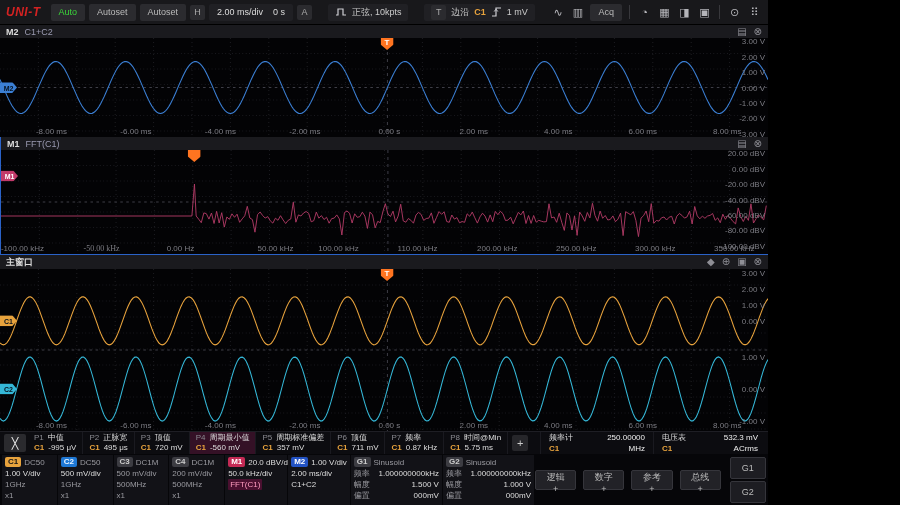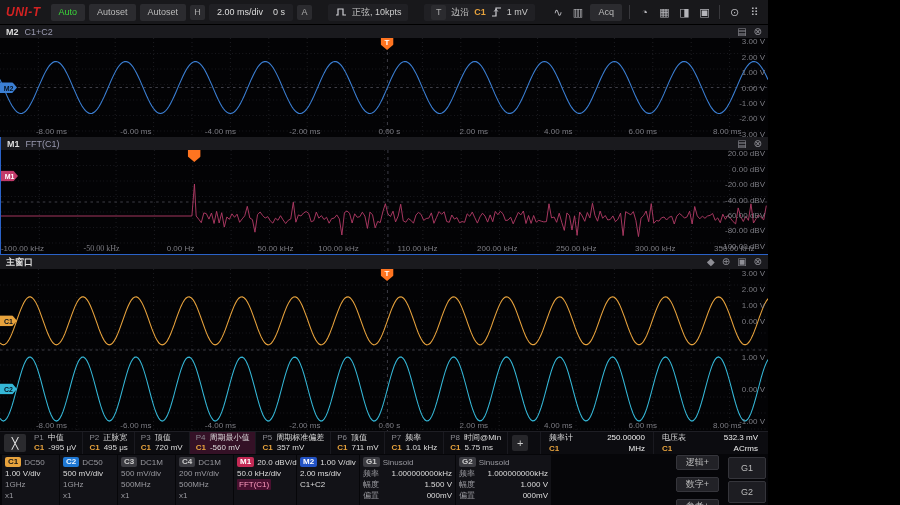--- a/index.html
+++ b/index.html
@@ -84,21 +84,21 @@
   .b-m1{background:#c42a55;color:#fff;}
   .b-m2{background:#2353c4;color:#fff;}
   .cb-coup{color:#9a9aa0;white-space:nowrap;}
   .cb-coup.light{color:#ddd;}
   .cb-row{color:#ddd;white-space:nowrap;}
   .cb-row.dim{color:#9a9aa0;}
   .cb-row.kv{display:flex;justify-content:space-between;}
   .cb-row.kv .k{color:#9a9aa0;}
   .cb-row.kv .v{color:#ddd;}
   .func-m1{background:#4a1030;color:#ff9cc0;padding:0 2px;border-radius:1px;align-self:flex-start;}
-  .extra{margin-left:auto;display:flex;align-items:center;gap:7px;padding-right:8px;flex-direction:column;}
+  .extra{margin-left:auto;display:flex;align-items:center;gap:7px;padding-right:8px;}
   .xb{background:#222227;border:1px solid #35353b;color:#bbb;font-size:9px;height:20px;padding:0 9px;
     border-radius:2px;font-family:inherit;cursor:pointer;}
   .sideb{display:flex;flex-direction:column;gap:2px;width:38px;padding:2px 0;}
   .sb{flex:1;background:#1d1d22;border:1px solid #35353b;color:#bbb;font-size:9px;border-radius:2px;
     font-family:inherit;cursor:pointer;}
   .eicon{display:inline-block;}
 </style>
 </head>
 <body>
 
@@ -388,21 +388,21 @@
     <div class="mi">
       <div><span class="mi-id">P5</span><span class="mi-name">周期标准偏差</span></div>
       <div><span class="mi-ch">C1</span><span class="mi-val">357 mV</span></div>
     </div>
     <div class="mi">
       <div><span class="mi-id">P6</span><span class="mi-name">顶值</span></div>
       <div><span class="mi-ch">C1</span><span class="mi-val">711 mV</span></div>
     </div>
     <div class="mi">
       <div><span class="mi-id">P7</span><span class="mi-name">频率</span></div>
-      <div><span class="mi-ch">C1</span><span class="mi-val">1.01 kHz</span></div>
+      <div><span class="mi-ch">C1</span><span class="mi-val">0.87 kHz</span></div>
     </div>
     <div class="mi">
       <div><span class="mi-id">P8</span><span class="mi-name">时间@Min</span></div>
       <div><span class="mi-ch">C1</span><span class="mi-val">5.75 ms</span></div>
     </div>
 
     <span class="madd">+</span>
     <span class="sp"></span>
 
     <div class="maux">

